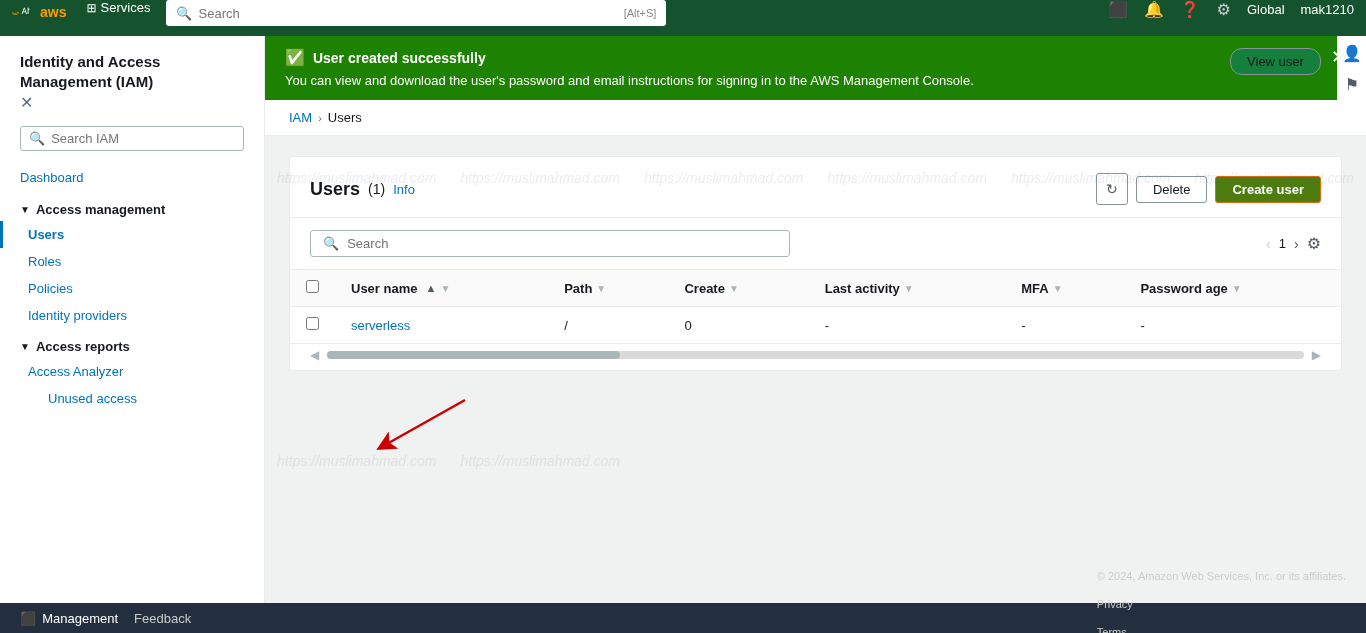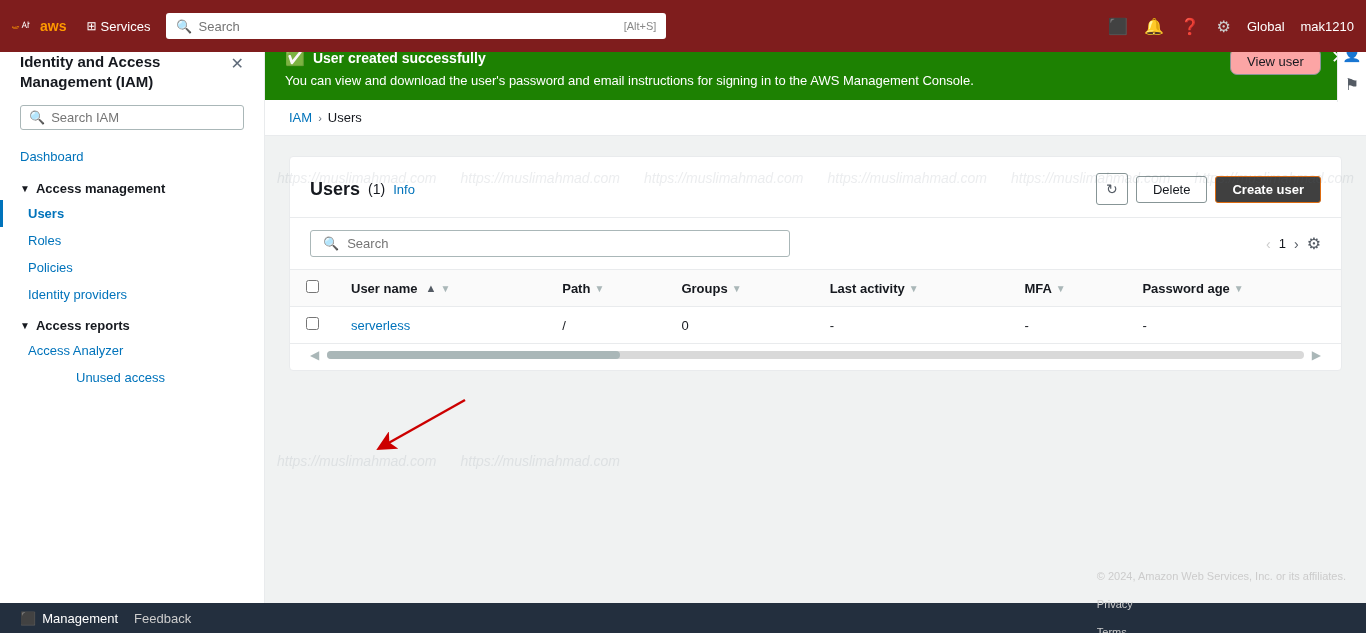--- a/index.html
+++ b/index.html
@@ -1,23 +1,23 @@
 <!DOCTYPE html>
 <html><head>
   <meta charset="utf-8">
   <style>
     * { box-sizing: border-box; margin: 0; padding: 0; }
     body { font-family: "Amazon Ember", Arial, sans-serif; font-size: 13px; background: #f0f2f2; color: #16191f; }
 
     
     .top-nav {
-      background: #7f1d1d;
-      height: 52px;
+      background: #14532d;
+      height: 36px;
       display: flex;
-      align-items: center;
+      align-items: flex-start;
       padding: 0 12px;
       gap: 8px;
       position: fixed;
       top: 0; left: 0; right: 0;
       z-index: 100;
     }
     .aws-logo {
       display: flex; align-items: center; gap: 4px;
       color: #ff9900;
       font-weight: bold;
@@ -66,21 +66,21 @@
     .sidebar {
       width: 265px;
       background: #fff;
       border-right: 1px solid #e9ebed;
       overflow-y: auto;
       flex-shrink: 0;
       padding-bottom: 20px;
     }
     .sidebar-header {
       padding: 16px 20px 8px;
-      display: flex; justify-content: space-between; align-items: flex-start;
+      display: flex; justify-content: space-between; align-items: flex-start; flex-direction: column;
     }
     .sidebar-title {
       font-size: 15px; font-weight: 700; color: #16191f; line-height: 1.3;
     }
     .sidebar-close {
       cursor: pointer; color: #5f6b7a; font-size: 16px; background: none; border: none;
       margin-top: 2px;
     }
     .sidebar-search {
       padding: 6px 20px 12px;
@@ -141,24 +141,24 @@
       justify-content: space-between;
       gap: 12px;
     }
     .banner-body { flex: 1; }
     .banner-title {
       font-size: 14px; font-weight: 700; display: flex; align-items: center; gap: 8px; margin-bottom: 6px;
     }
     .banner-desc { font-size: 13px; }
     .banner-actions { display: flex; align-items: flex-start; gap: 10px; }
     .view-user-btn {
-      background: #fca5a5;
+      background: #15803d;
       color: #16191f;
       border: 1px solid #879596;
-      border-radius: 7px;
+      border-radius: 12px;
       padding: 5px 16px;
       font-size: 13px;
       cursor: pointer;
       white-space: nowrap;
     }
     .banner-close {
       background: none; border: none; color: #fff; cursor: pointer; font-size: 18px; line-height: 1;
     }
 
     
@@ -194,21 +194,21 @@
     .refresh-btn {
       background: #fff; border: 1px solid #879596; border-radius: 3px;
       width: 32px; height: 32px; cursor: pointer; display: flex; align-items: center; justify-content: center;
       font-size: 14px; color: #545b64;
     }
     .delete-btn {
       background: #fff; border: 1px solid #879596; border-radius: 3px;
       padding: 5px 16px; font-size: 13px; cursor: pointer; color: #16191f;
     }
     .create-user-btn {
-      background: #404040; border: 1px solid #dd6b10; border-radius: 3px;
+      background: #4d7c0f; border: 1px solid #dd6b10; border-radius: 3px;
       padding: 5px 16px; font-size: 13px; cursor: pointer; color: #fff; font-weight: 700;
     }
     .panel-desc {
       padding: 10px 20px;
       font-size: 13px; color: #545b64;
       border-bottom: 1px solid #e9ebed;
     }
 
     
     .table-search-row {
@@ -357,21 +357,21 @@
       </div>
       <div class="sidebar-sub-item active">Users</div>
       <div class="sidebar-sub-item">Roles</div>
       <div class="sidebar-sub-item">Policies</div>
       <div class="sidebar-sub-item">Identity providers</div>
       <div class="sidebar-section-header">
         <span class="arrow">▼</span>
         <span>Access reports</span>
       </div>
       <div class="sidebar-sub-item">Access Analyzer</div>
-      <div class="sidebar-sub-item" style="padding-left:28px;margin-left:48px;">Unused access</div>
+      <div class="sidebar-sub-item" style="padding-left:48px;">Unused access</div>
     </div>
   </div>
 
   <div class="main-content">
 
     <div class="success-banner">
       <div class="banner-body">
         <div class="banner-title">
           <span style="font-size:16px; color:#fff;">✅</span>
           <span>User created successfully</span>
@@ -432,21 +432,21 @@
                 </div>
               </th>
               <th>
                 <div class="th-inner">
                   <span>Path</span>
                   <span style="color:#aab7b8; font-size:10px;">▼</span>
                 </div>
               </th>
               <th>
                 <div class="th-inner">
-                  <span>Groups</span>
+                  <span>Create</span>
                   <span style="color:#aab7b8; font-size:10px;">▼</span>
                 </div>
               </th>
               <th>
                 <div class="th-inner">
                   <span>Last activity</span>
                   <span style="color:#aab7b8; font-size:10px;">▼</span>
                 </div>
               </th>
               <th>

